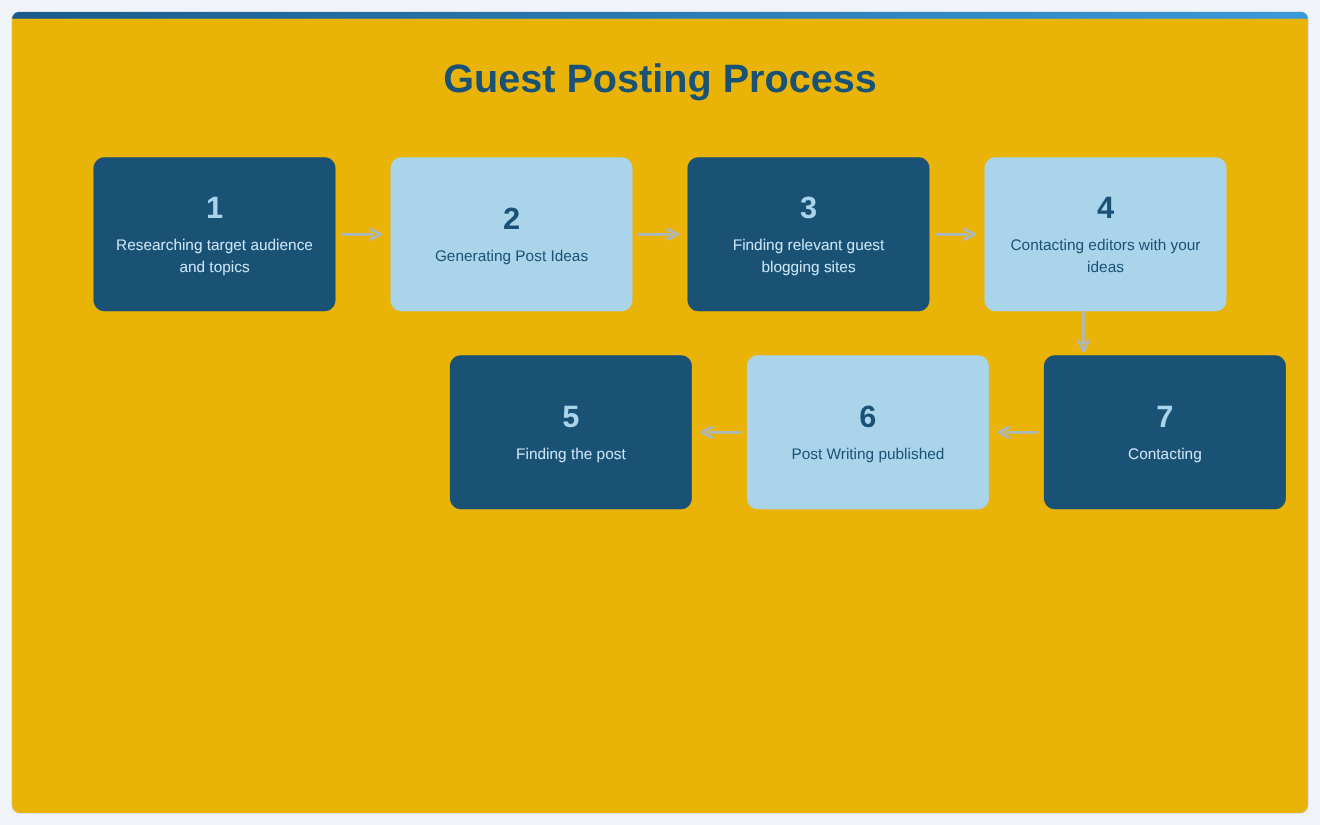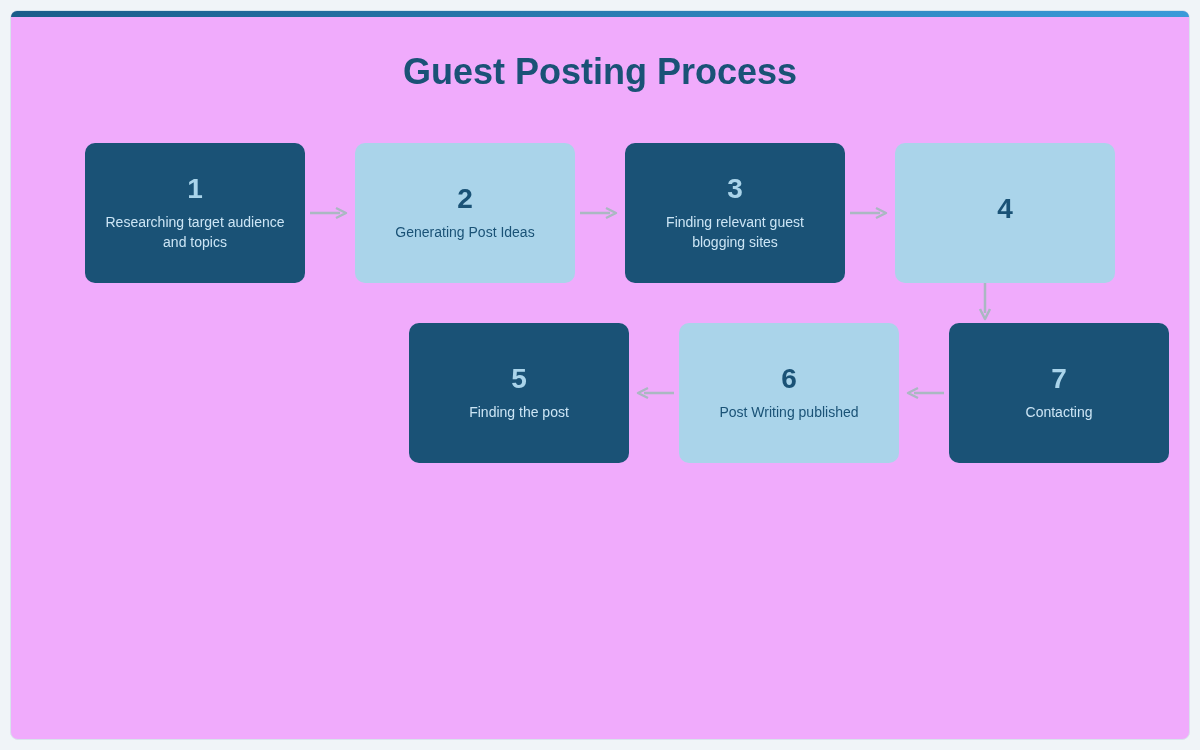--- a/index.html
+++ b/index.html
@@ -9,21 +9,21 @@
       font-family: 'Segoe UI', Arial, sans-serif;
       width: 1200px;
       height: 750px;
       overflow: hidden;
       display: flex;
       align-items: center;
       justify-content: center;
     }
 
     .slide {
-      background: #f0abfc;
+      background: #eab308;
       width: 1180px;
       height: 730px;
       border-radius: 8px;
       position: relative;
       display: flex;
       flex-direction: column;
       align-items: center;
       padding: 40px 20px 20px;
       border: 1px solid #d8e4ec;
     }
@@ -171,20 +171,21 @@
 
       <div class="arrow-right">
         <svg width="40" height="20" viewBox="0 0 40 20">
           <path d="M0 10 L30 10" stroke="#aab8c2" stroke-width="2.5" fill="none"></path>
           <path d="M26 5 L36 10 L26 15" stroke="#aab8c2" stroke-width="2.5" fill="none" stroke-linejoin="round"></path>
         </svg>
       </div>
 
       <div class="box light">
         <div class="box-number">4</div>
+        <div class="box-label">Contacting editors with your ideas</div>
       </div>
 
     </div>
 
     <div class="down-arrow-container">
       <div style="width:220px; display:flex; justify-content:center;">
         <svg width="20" height="40" viewBox="0 0 20 40">
           <path d="M10 0 L10 30" stroke="#aab8c2" stroke-width="2.5" fill="none"></path>
           <path d="M5 26 L10 36 L15 26" stroke="#aab8c2" stroke-width="2.5" fill="none" stroke-linejoin="round"></path>
         </svg>

